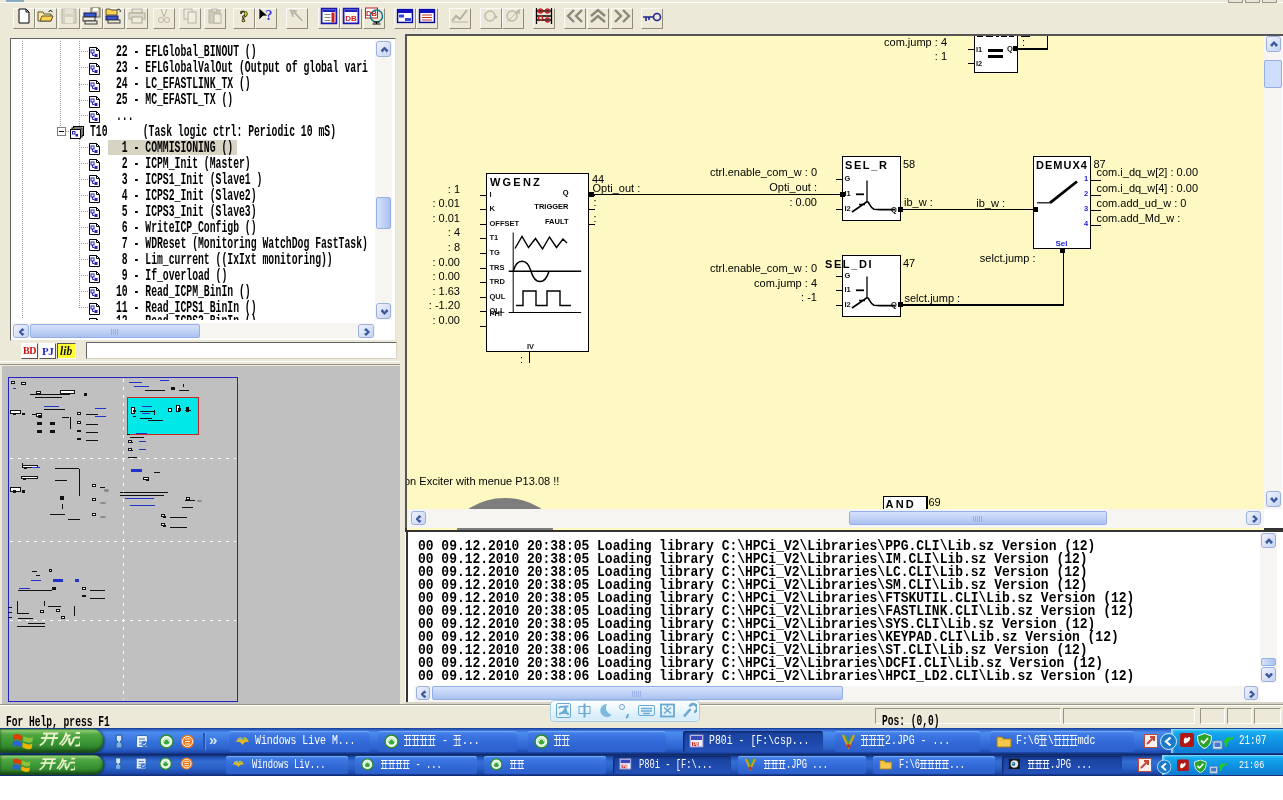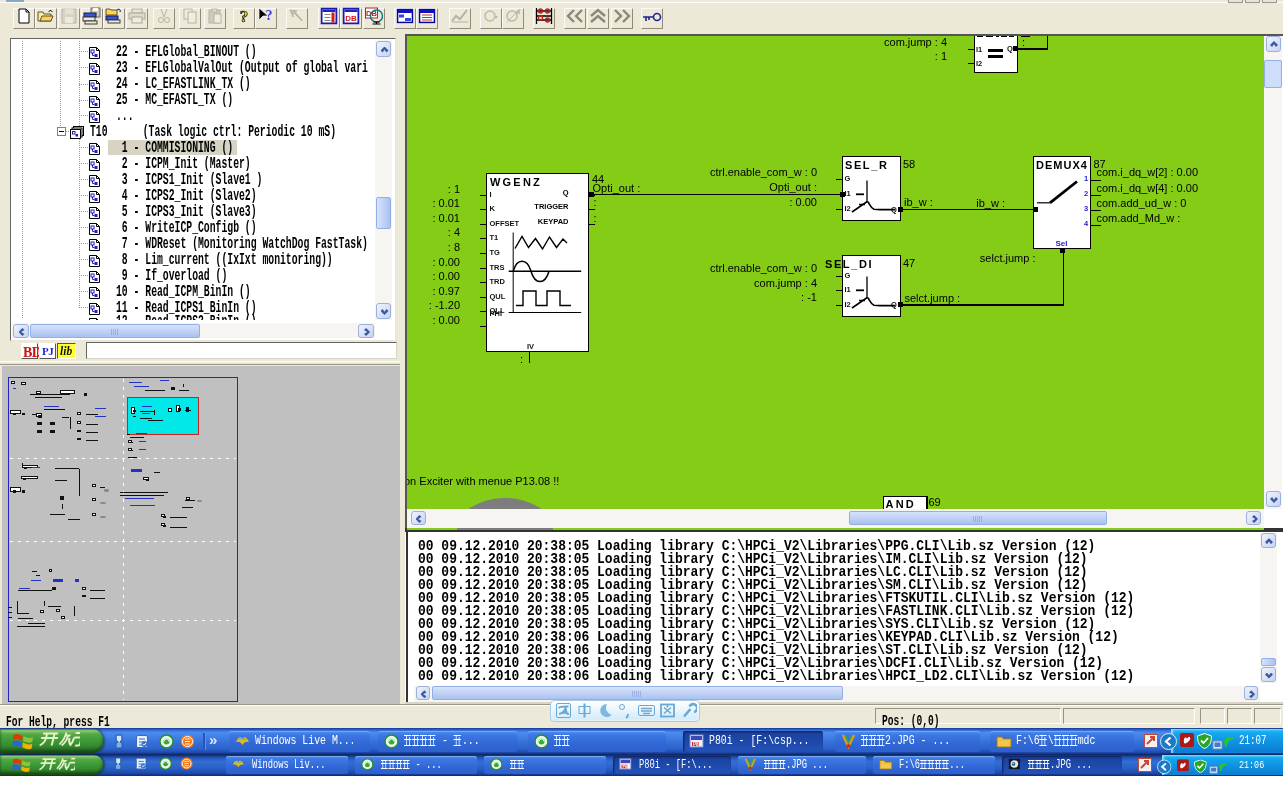--- a/index.html
+++ b/index.html
@@ -384,21 +384,21 @@
 <div class="xbtn" style="left:13px;top:323.5px;width:16px;height:14px">
       <div class="chv lf" style="left:4.5px;top:3.5px;width:6px;height:8px"></div>
     </div>
 <div class="xthumbh" style="left:30px;top:323.5px;width:170px;height:14px">
       <div class="a" style="left:50%;top:4px;width:8px;height:6px;margin-left:-4px;background-image:repeating-linear-gradient(90deg,#9ab0e2 0 1px,transparent 1px 2px)"></div>
     </div>
 <div class="xbtn" style="left:358px;top:323.5px;width:16px;height:14px">
       <div class="chv rt" style="left:5px;top:3.5px;width:6px;height:8px"></div>
     </div>
 <div class="a" style="left:21px;top:342.5px;width:17px;height:16px;background:#fff;border:1px solid;border-color:#fff #555 #555 #fff">
-      <span style="position:absolute;left:1px;top:1px;font-family:'Liberation Serif',serif;font-weight:bold;font-size:14px;letter-spacing:-0.5px;color:#cc1111">BD</span>
+      <span style="position:absolute;left:1px;top:1px;font-family:'Liberation Serif',serif;font-weight:bold;font-size:10px;letter-spacing:-0.5px;color:#cc1111">BD</span>
     </div>
 <div class="a" style="left:39px;top:342.5px;width:17px;height:16px;background:#fff;border:1px solid;border-color:#fff #555 #555 #fff">
       <span style="position:absolute;left:2px;top:1px;font-family:'Liberation Serif',serif;font-weight:bold;font-size:11px;letter-spacing:-0.5px;color:#2222cc">PJ</span>
     </div>
 <div class="a" style="left:57px;top:342.5px;width:19px;height:16px;background:#ffff33;border:1px solid;border-color:#555 #fff #fff #555">
       <span style="position:absolute;left:2px;top:1px;font-family:'Liberation Serif',serif;font-weight:bold;font-style:italic;font-size:11.5px;color:#111">lib</span>
     </div>
 <div class="a" style="left:86px;top:341.5px;width:311px;height:17px;background:#fff;border:1px solid;border-color:#636563 #d8d5c8 #d8d5c8 #636563"></div>
 <div class="a" style="left:0px;top:361px;width:405px;height:4px;background:#ece9d8;border-top:1px solid #fff;border-bottom:1px solid #9a9788"></div>
 <div class="a" id="ov" style="left:0;top:366px;width:405px;height:339px;overflow:hidden">
@@ -537,21 +537,21 @@
 <div class="a" style="left:74.0px;top:240.0px;width:1px;height:10.3px;background:#111"></div>
 <div class="a" style="left:48.0px;top:240.0px;width:12.7px;height:1px;background:#111"></div>
 <div class="a" style="left:8.0px;top:241.0px;width:4.4px;height:1px;background:#111"></div>
 <div class="a" style="left:8.0px;top:246.0px;width:4.4px;height:1px;background:#111"></div>
 <div class="a" style="left:8.0px;top:251.0px;width:4.4px;height:1px;background:#111"></div>
 </div>
 <div class="a" style="left:400px;top:34px;width:5px;height:671px;background:#ece9d8"></div>
 <div class="a" style="left:405px;top:33.5px;width:878px;height:2px;background:#555"></div>
 <div class="a" style="left:405px;top:33.5px;width:2px;height:494px;background:#555"></div>
 <div class="a" style="left:405px;top:527.5px;width:878px;height:2.5px;background:#333"></div>
-<div class="a" id="cv" style="left:407px;top:35.5px;width:857px;height:601px;background:#84cc16;overflow:hidden">
+<div class="a" id="cv" style="left:407px;top:35.5px;width:857px;height:601px;background:#fef9c3;overflow:hidden">
 <div class="a" style="left:567px;top:-1.1000000000000014px;width:44px;height:39px;background:#fff;border:1px solid #000;border-top:none"></div>
 <div class="a" style="left:581px;top:13.200000000000003px;width:15px;height:3.6px;background:#000"></div>
 <div class="a" style="left:581px;top:19.200000000000003px;width:15px;height:3.6px;background:#000"></div>
 <div class="lblr" style="right:317px;top:1.0px">com.jump : 4</div>
 <div class="lblr" style="right:317px;top:15.5px">: 1</div>
 <div class="a" style="left:561px;top:13.200000000000003px;width:6px;height:1px;background:#000"></div>
 <div class="a" style="left:561px;top:27.5px;width:6px;height:1px;background:#000"></div>
 <div class="pin" style="left:569px;top:10.200000000000003px">I1</div>
 <div class="pin" style="left:569px;top:24.5px">I2</div>
 <div class="pin" style="left:600px;top:9.200000000000003px">Q</div>
@@ -584,33 +584,33 @@
 <div class="pin" style="left:82.5px;top:213.4px">TG</div>
 <div class="lblr" style="right:804px;top:206.4px">: 8</div>
 <div class="a" style="left:73px;top:232.0px;width:6px;height:1px;background:#000"></div>
 <div class="pin" style="left:82.5px;top:228.0px">TRS</div>
 <div class="lblr" style="right:804px;top:221.0px">: 0.00</div>
 <div class="a" style="left:73px;top:246.60000000000002px;width:6px;height:1px;background:#000"></div>
 <div class="pin" style="left:82.5px;top:242.60000000000002px">TRD</div>
 <div class="lblr" style="right:804px;top:235.60000000000002px">: 0.00</div>
 <div class="a" style="left:73px;top:261.2px;width:6px;height:1px;background:#000"></div>
 <div class="pin" style="left:82.5px;top:257.2px">QUL</div>
-<div class="lblr" style="right:804px;top:250.2px">: 0.97</div>
+<div class="lblr" style="right:804px;top:250.2px">: 1.63</div>
 <div class="a" style="left:73px;top:275.8px;width:6px;height:1px;background:#000"></div>
 <div class="pin" style="left:82.5px;top:271.8px">QLL</div>
 <div class="lblr" style="right:804px;top:264.8px">: -1.20</div>
 <div class="a" style="left:73px;top:290.4px;width:6px;height:1px;background:#000"></div>
 <div class="pin" style="left:82.5px;top:274px">PHI</div>
 <div class="lblr" style="right:804px;top:279.4px">: 0.00</div>
 <div class="a" style="left:182px;top:159.0px;width:6px;height:1px;background:#000"></div>
 <div class="lblr" style="right:695.5px;top:153.0px;font-size:7.5px;font-weight:bold;line-height:7.5px">Q</div>
 <div class="a" style="left:182px;top:173.6px;width:6px;height:1px;background:#000"></div>
 <div class="lblr" style="right:695.5px;top:167.6px;font-size:7.5px;font-weight:bold;line-height:7.5px">TRIGGER</div>
 <div class="a" style="left:182px;top:188.2px;width:6px;height:1px;background:#000"></div>
-<div class="lblr" style="right:695.5px;top:182.2px;font-size:7.5px;font-weight:bold;line-height:7.5px">KEYPAD</div>
+<div class="lblr" style="right:695.5px;top:182.2px;font-size:7.5px;font-weight:bold;line-height:7.5px">FAULT</div>
 <div class="lbl" style="left:186.5px;top:161.2px">:</div>
 <div class="lbl" style="left:186.5px;top:177.0px">:</div>
 <div class="a" style="left:182px;top:156.5px;width:5px;height:5px;background:#000"></div>
 <svg class="a" style="left:98px;top:194.5px" width="80" height="85" viewBox="0 0 80 85">
 <path d="M8.2 2.5V82.5" stroke="#000" fill="none"></path>
 <path d="M3.7 41.2H76.2" stroke="#000" stroke-width="1.6" fill="none"></path>
 <path d="M10 18.5 L17 6.5 L23.5 17.5 L30.5 8.5 L37.5 19 L44.5 7 L51.5 17.5 L58 9 L62 13" stroke="#000" stroke-width="1.4" fill="none"></path>
 <path d="M8.2 41.2 C12 28, 22 28, 26 41.2 C30 55, 40 55, 44 41.2" stroke="#000" stroke-width="1.5" fill="none"></path>
 <path d="M11 75.5 h7 v-14.5 h13 v14.5 h11 v-14.5 h13 v14.5 h11" stroke="#000" stroke-width="1.4" fill="none"></path>
 <path d="M3.7 82.5H76.2" stroke="#000" fill="none"></path>

